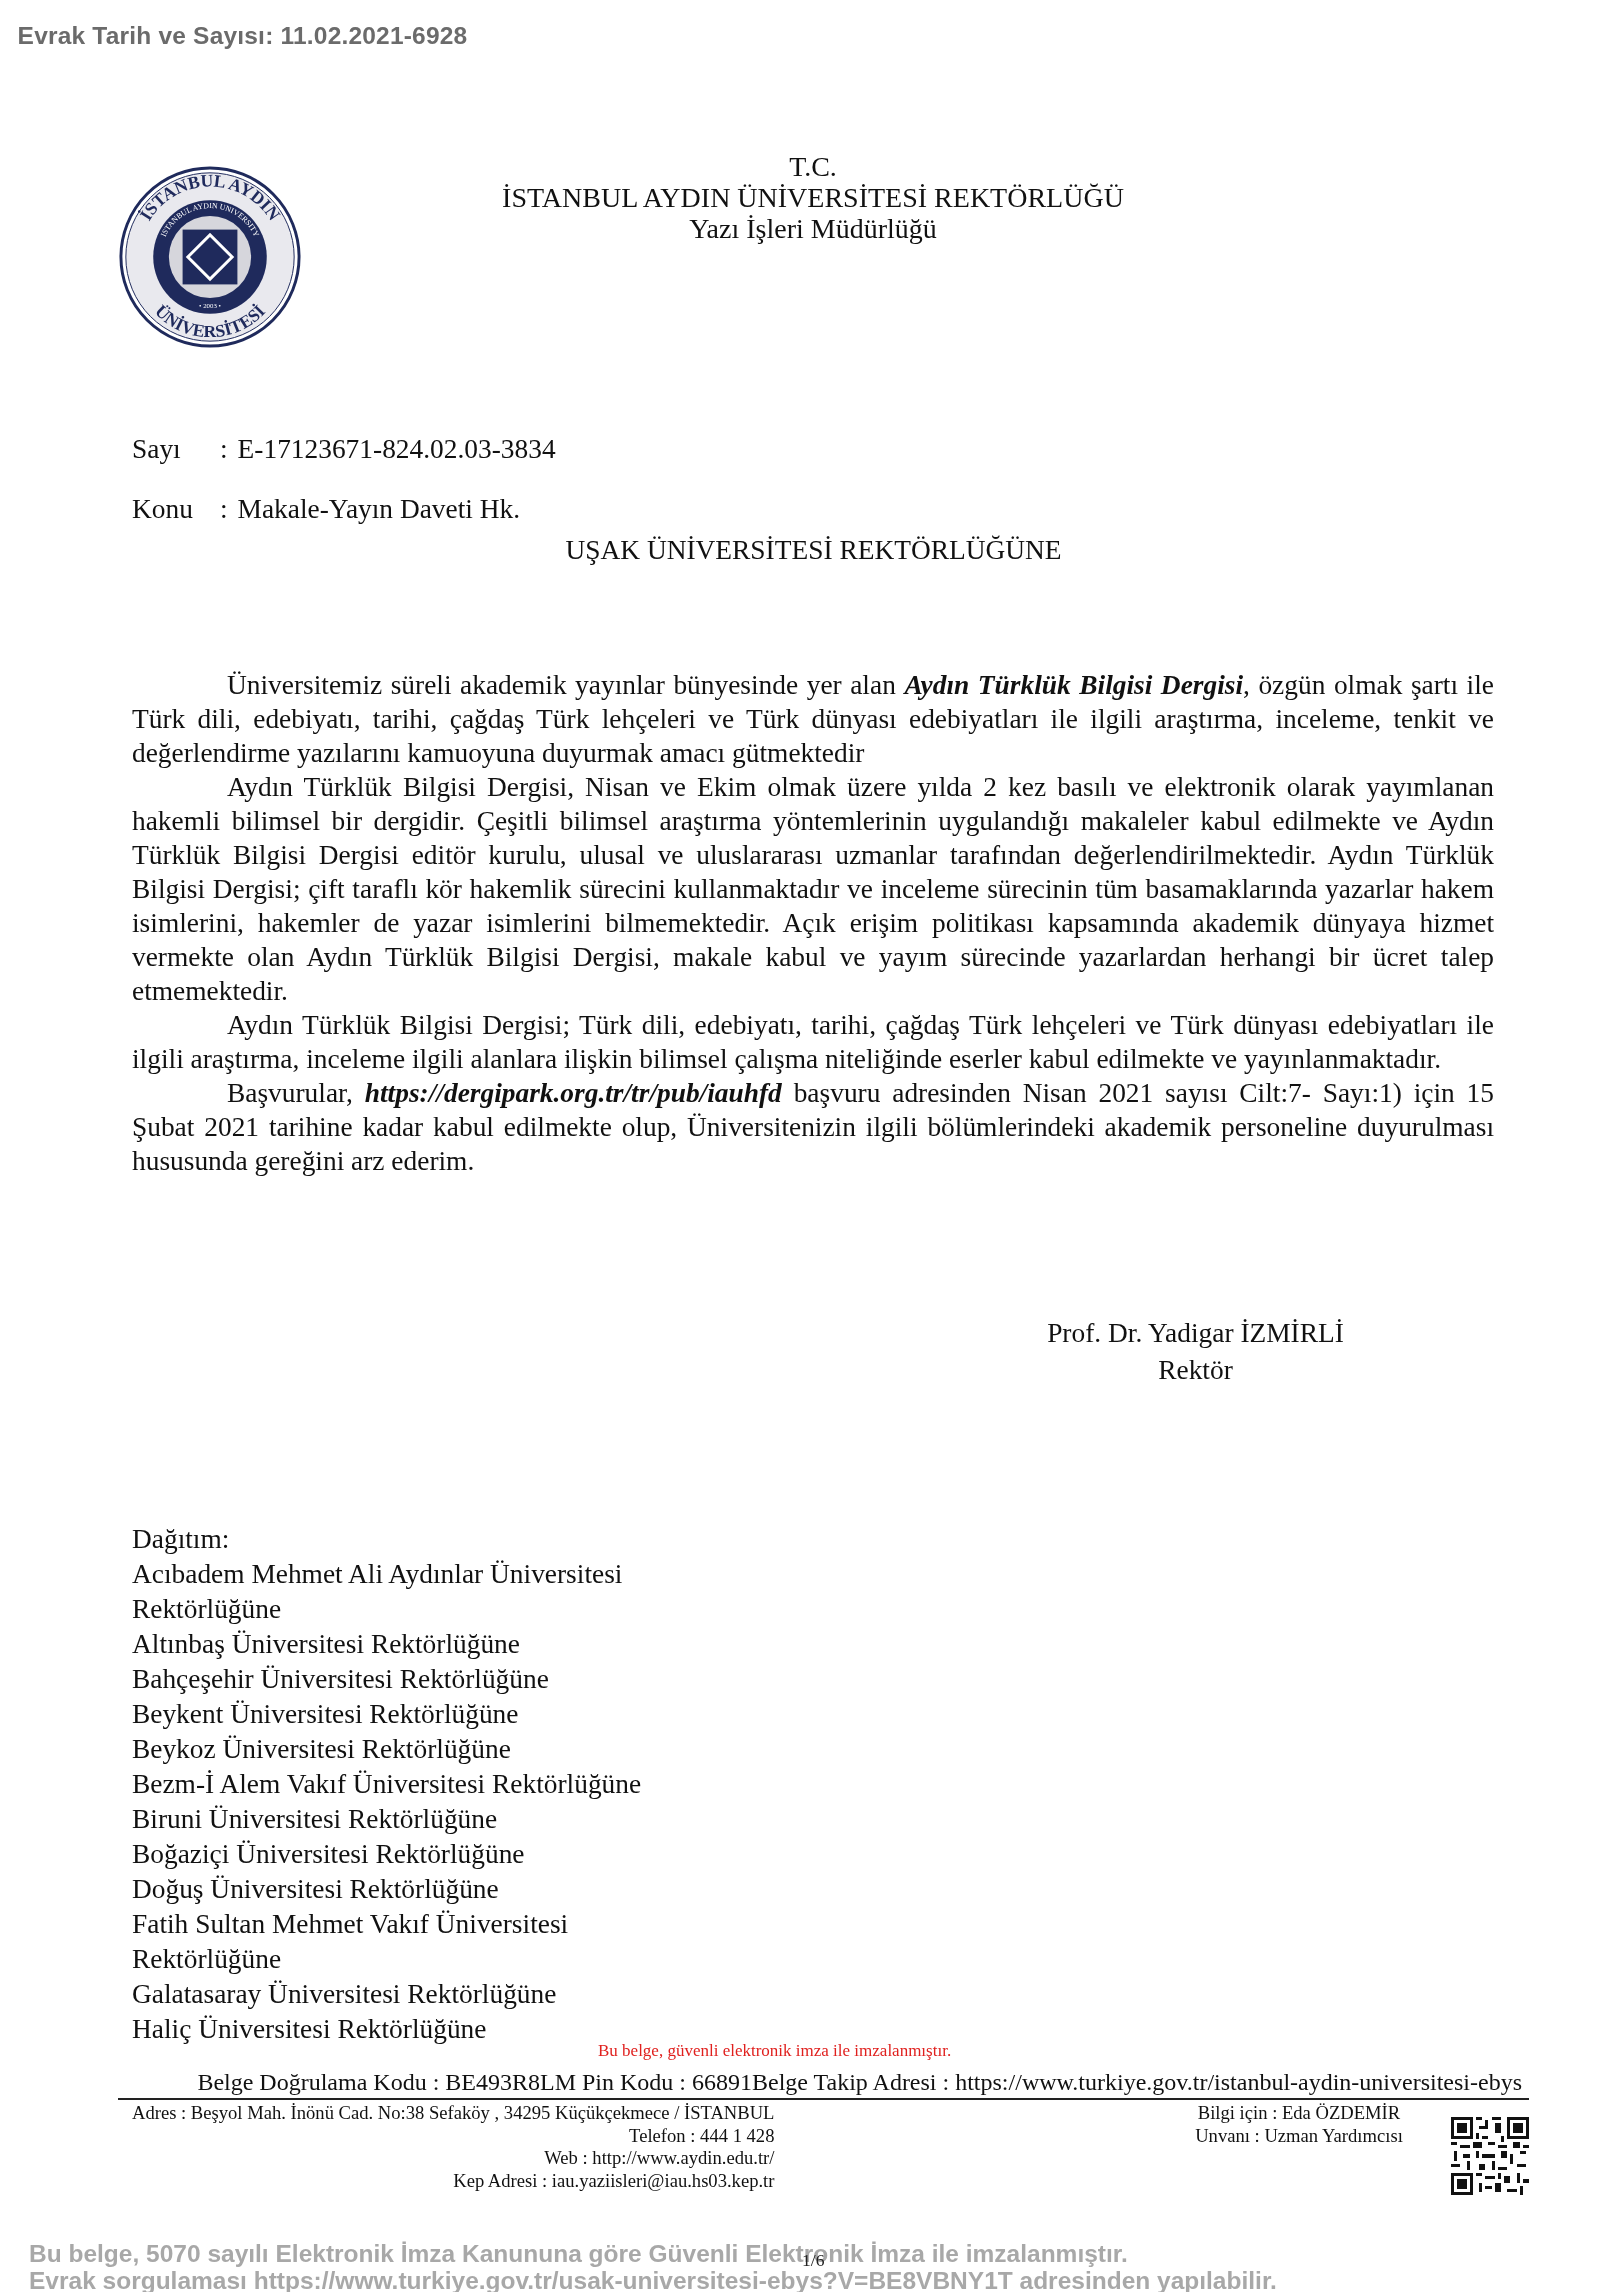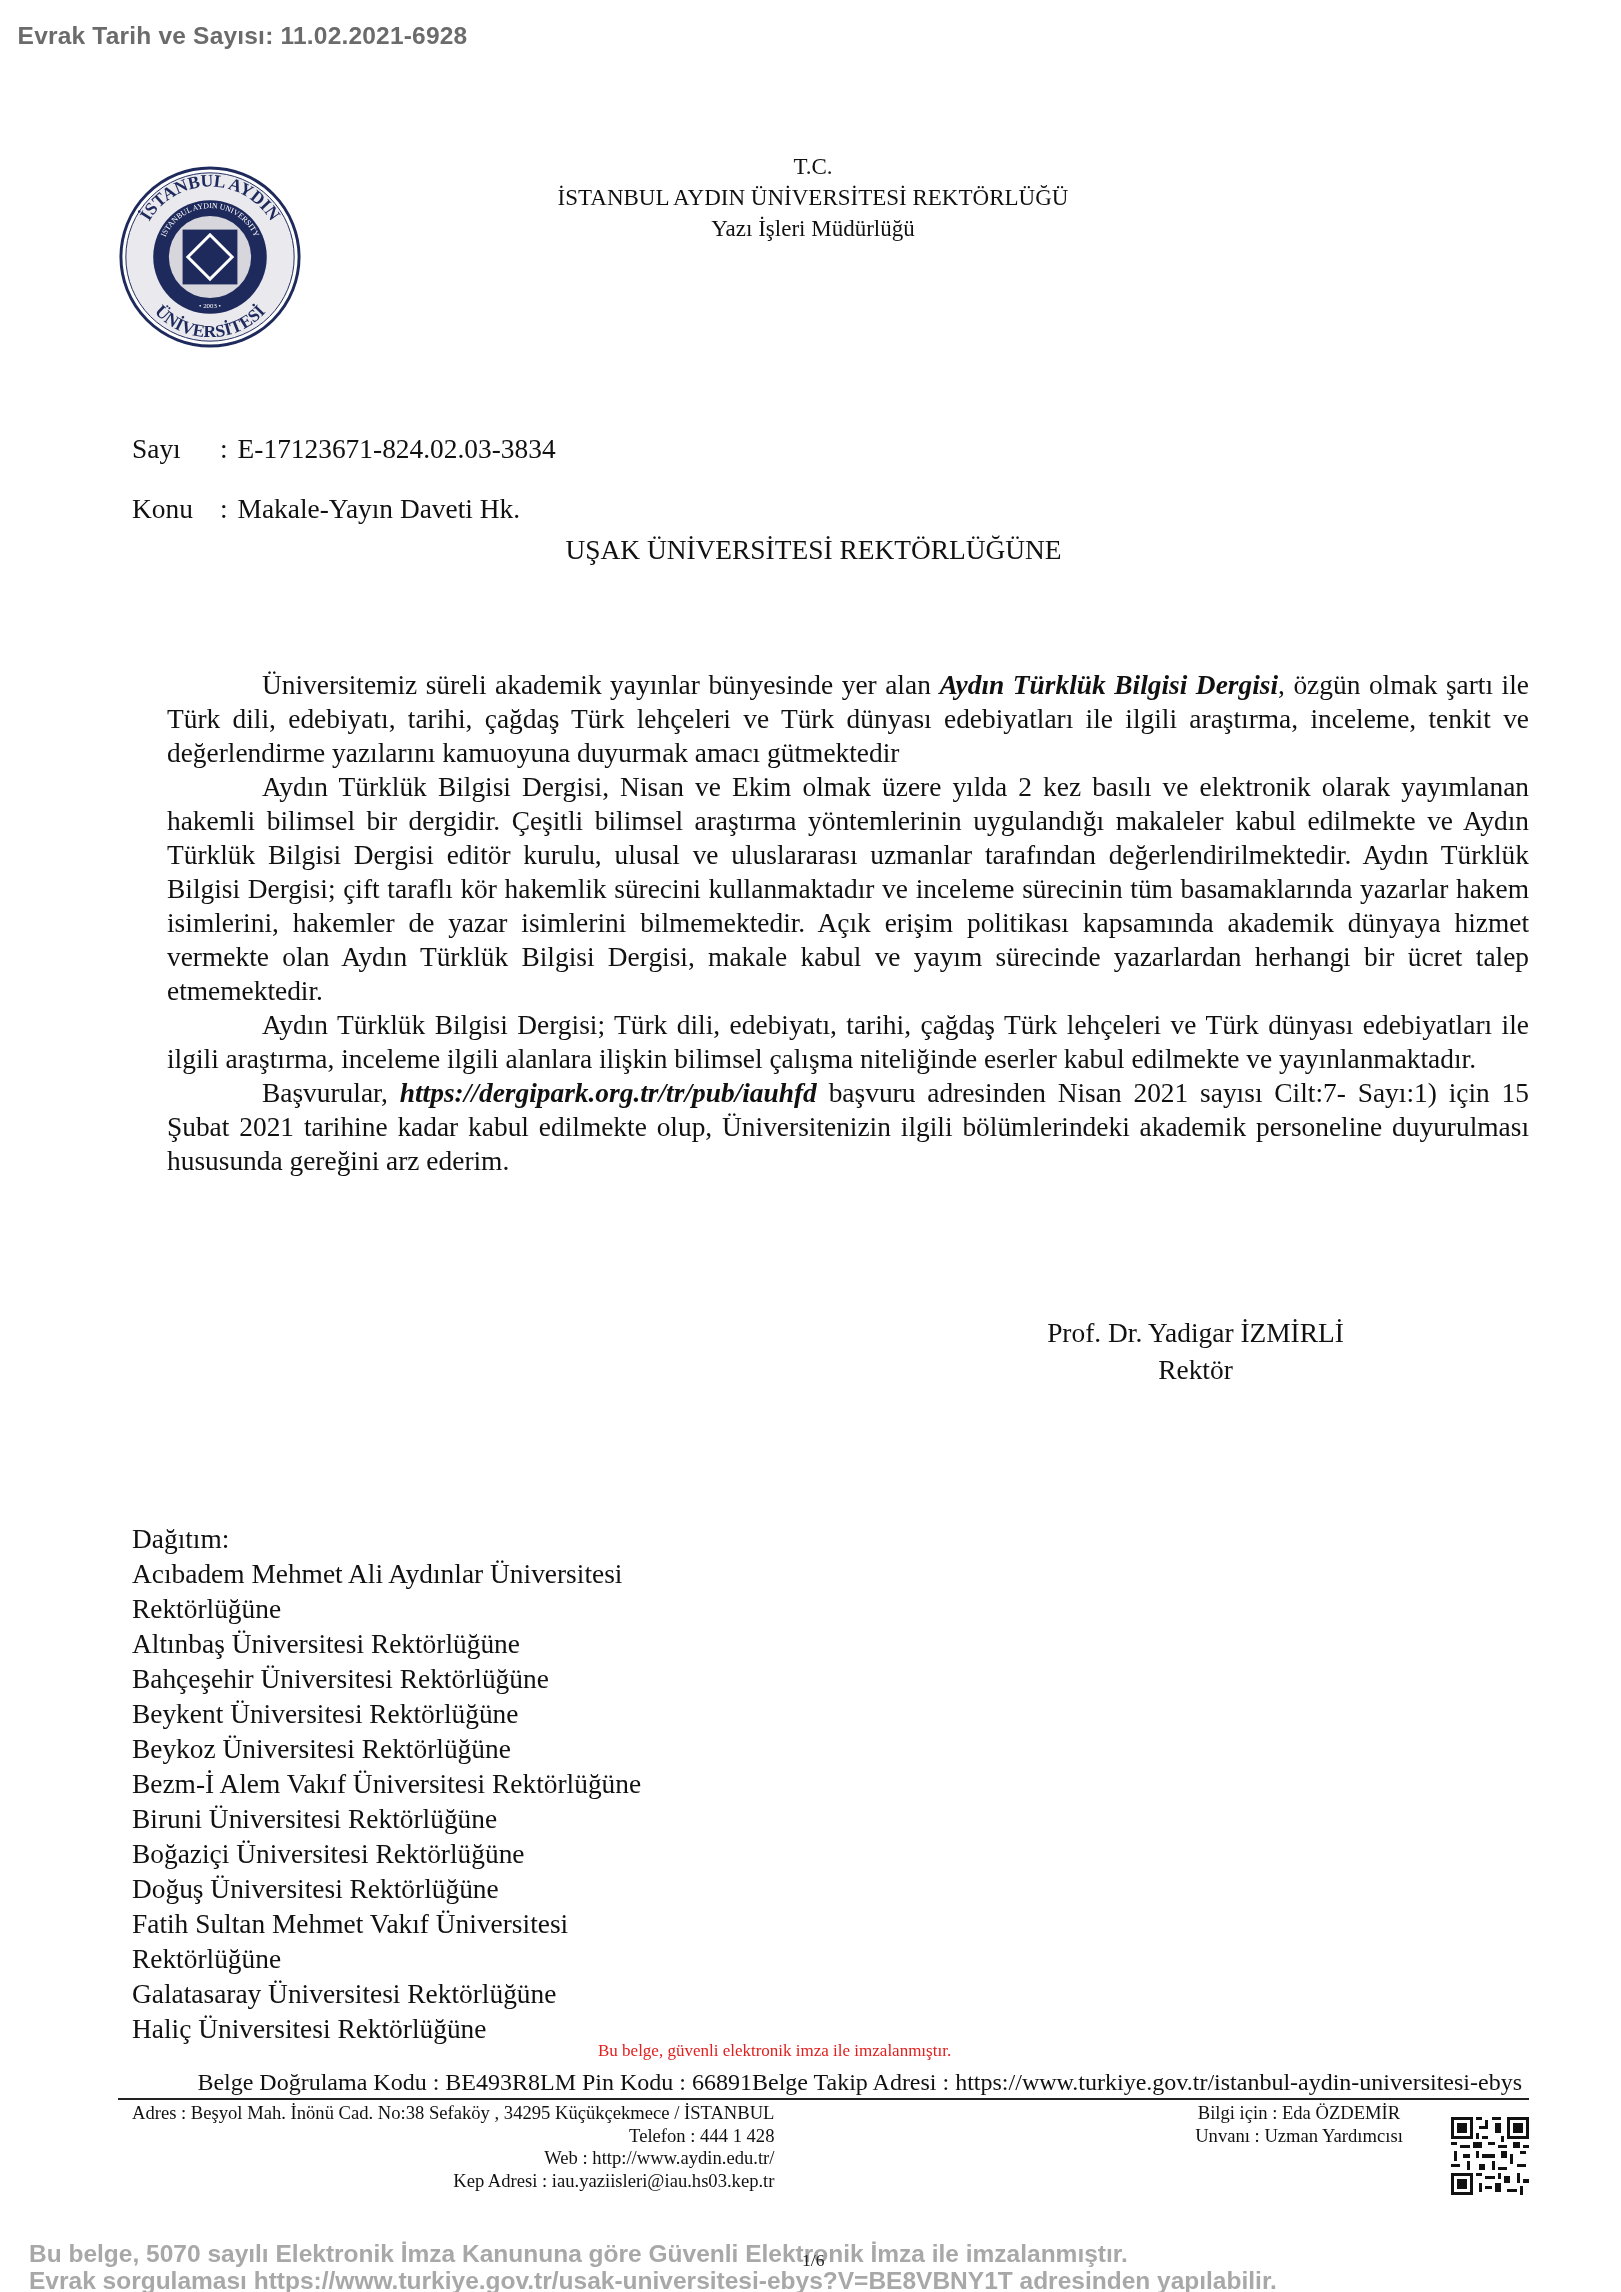--- a/index.html
+++ b/index.html
@@ -6,31 +6,30 @@
     body {
       width: 1621px; height: 2293px; position: relative; overflow: hidden;
       font-family: "Liberation Serif", serif; color: #111;
     }
     .abs { position: absolute; }
     .stamp-top {
       left: 17.6px; top: 21.6px; font-family: "Liberation Sans", sans-serif;
       font-weight: bold; font-size: 24.5px; color: #6b6b6b; letter-spacing: 0.2px;
     }
     .logo { left: 118px; top: 165px; width: 184px; height: 184px; }
-    .header { left: 372px; top: 151px; width: 882px; text-align: center; font-size: 23px; line-height: 31px; }
+    .header { left: 372px; top: 151px; width: 882px; text-align: center; font-size: 28px; line-height: 31px; }
     .header div { white-space: nowrap; }
     .meta { left: 132px; top: 406px; font-size: 27.4px; line-height: 33px; }
     .meta-row { display: flex; margin-top: 27px; }
     .meta-label { width: 88px; }
     .meta-sep { width: 17.6px; }
     .addressee { left: 392px; top: 535px; width: 843px; text-align: center; font-size: 27.4px; }
     .body-text {
       left: 132px; top: 668px; width: 1362px; font-size: 27.4px; line-height: 34px;
       text-align: justify;
-      margin-left: 35px;
     }
     .body-text p { margin: 0; text-indent: 95px; }
     .body-text .it { font-weight: bold; font-style: italic; }
     .signature { left: 980px; top: 1315px; width: 431px; text-align: center; font-size: 27.4px; line-height: 37px; }
     .distribution { left: 132px; top: 1522px; font-size: 27.4px; line-height: 35px; }
     .e-sign-note { left: 598px; top: 2041px; font-size: 17px; color: #e0201e; }
     .verify-row { left: 132px; top: 2069px; width: 1390px; font-size: 24px; display: flex; justify-content: flex-end; }
     .divider { left: 118px; top: 2098px; width: 1411px; height: 0; border-top: 2px solid #222; }
     .contact { left: 132px; top: 2102px; font-size: 18.6px; line-height: 22.5px; text-align: right; }
     .contact .web { padding-left: 5.9px; }

